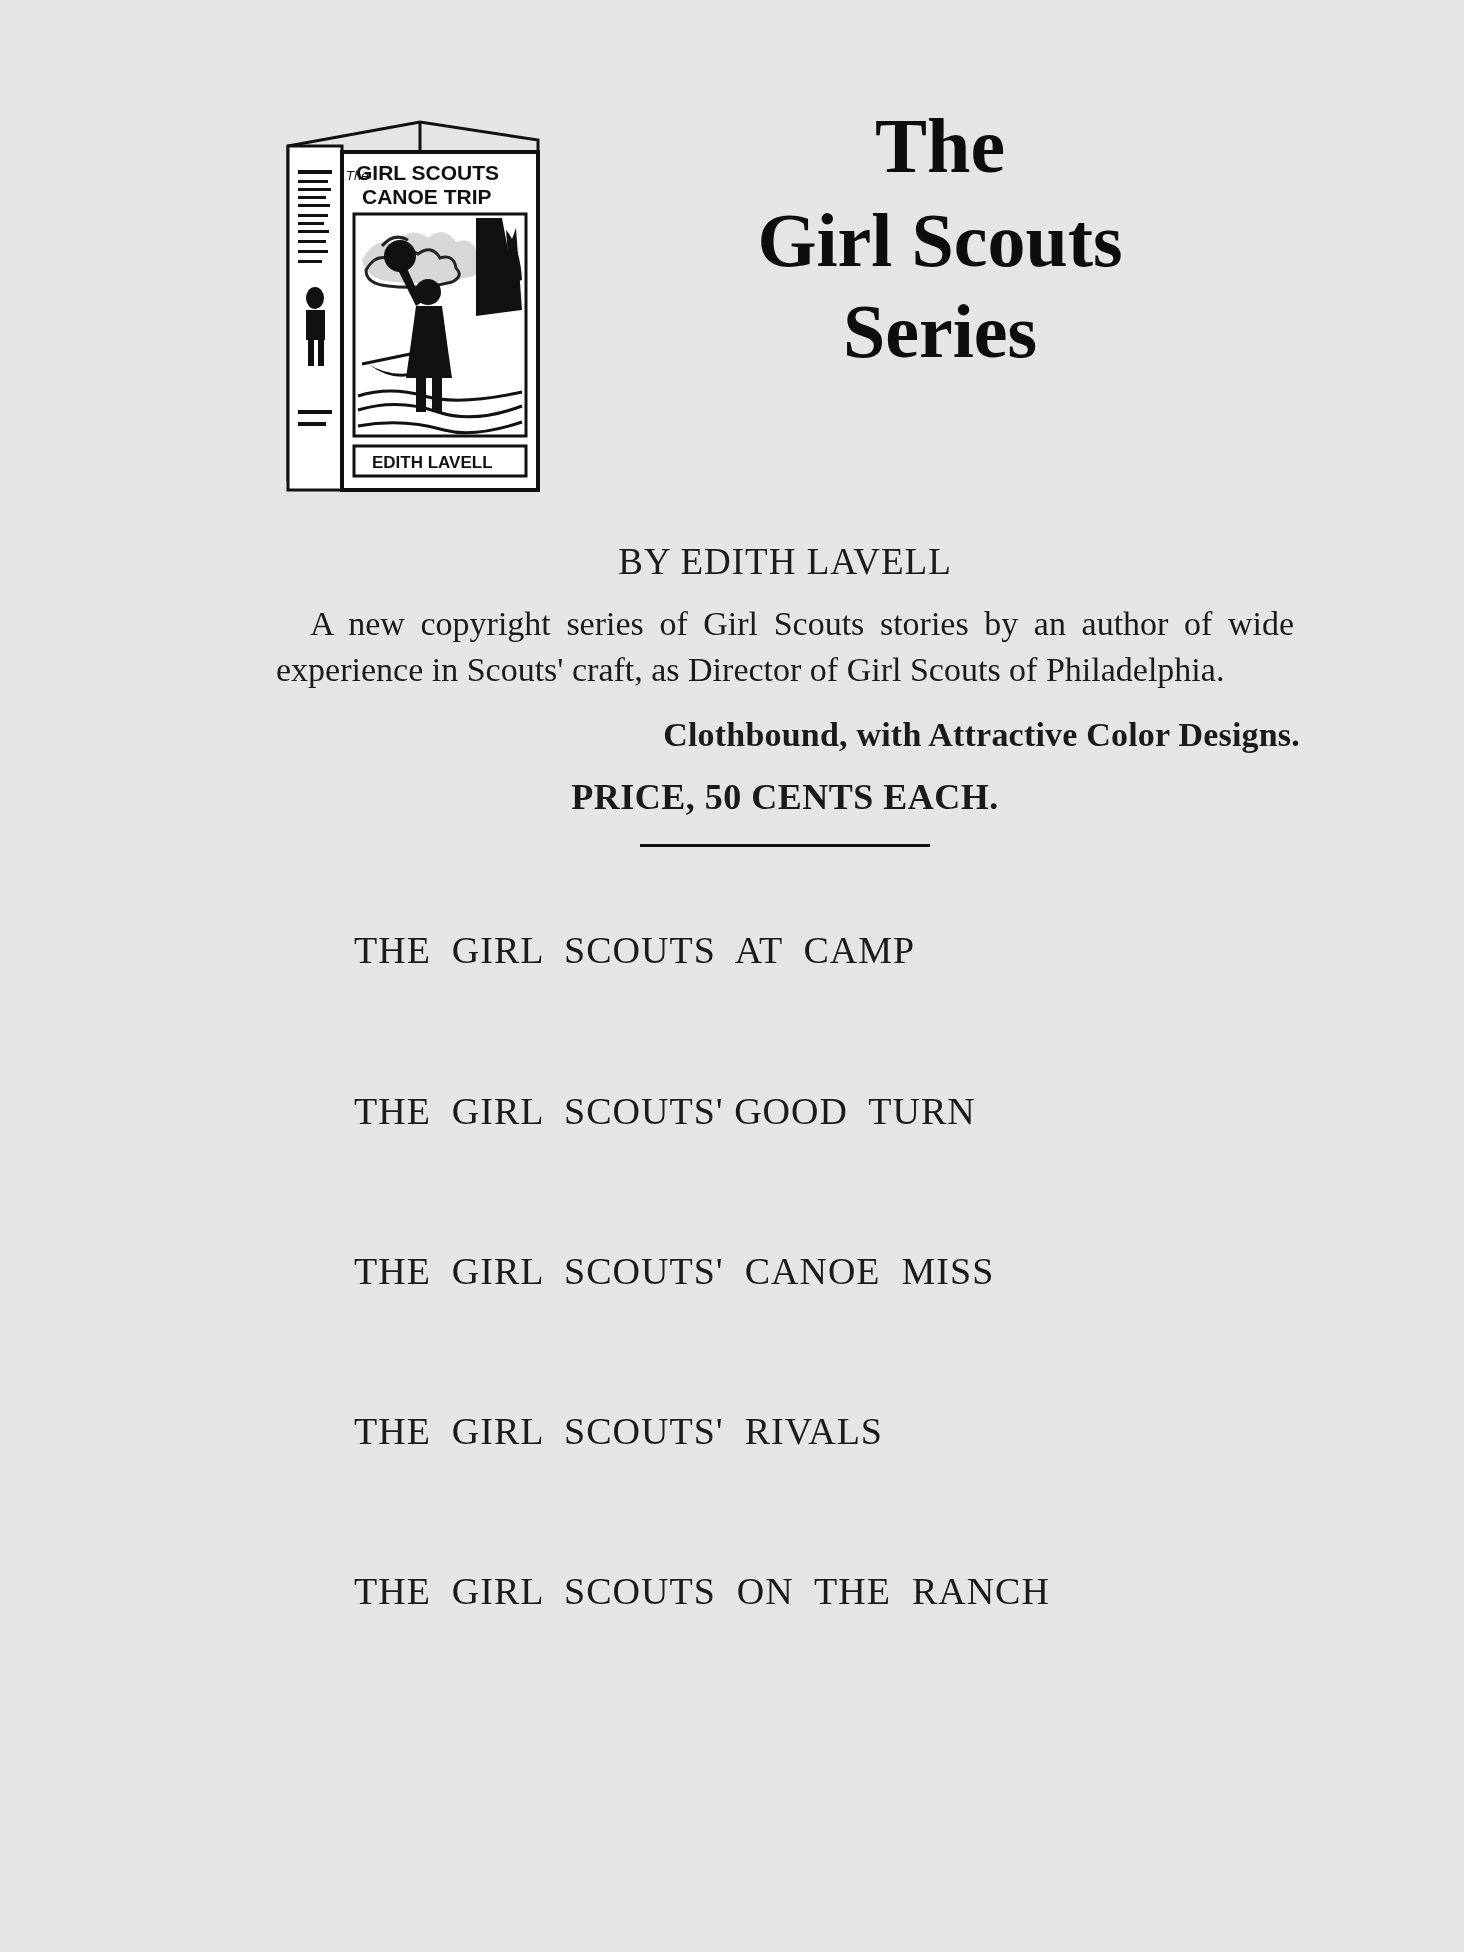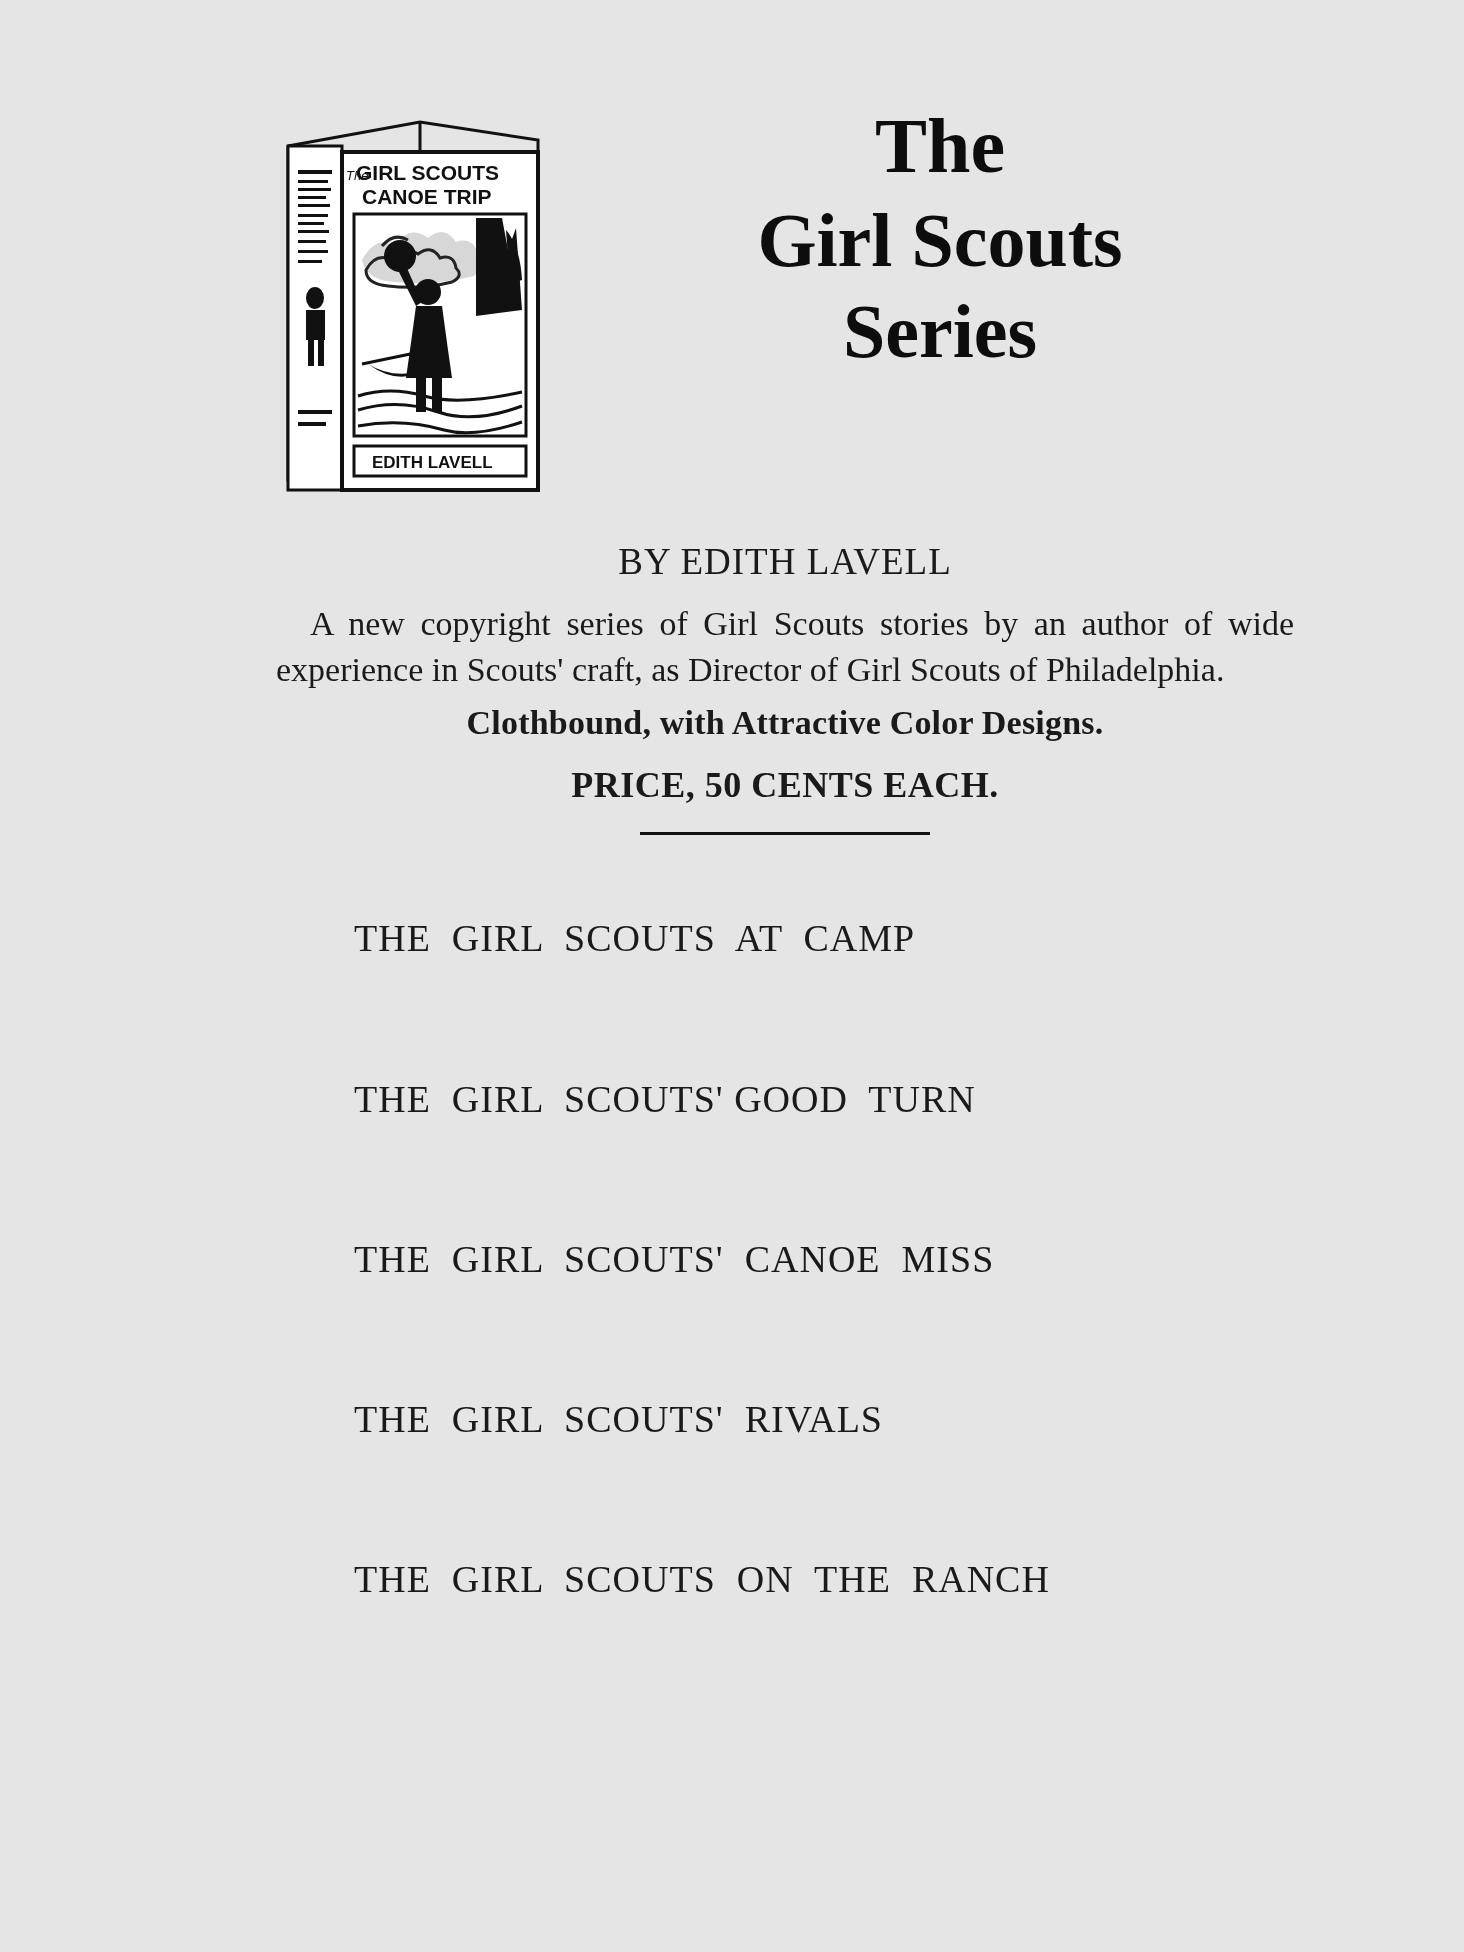--- a/index.html
+++ b/index.html
@@ -70,24 +70,24 @@
   .blurb {
     font-size: 34px;
     line-height: 1.34;
     text-align: justify;
     margin-top: 18px;
     padding: 0 6px;
   }
   .blurb .indent { padding-left: 34px; }
 
   .clothbound {
-    text-align: center;
+    text-align: right;
     font-size: 34px;
     font-weight: bold;
-    margin-top: 12px;
+    margin-top: 24px;
     letter-spacing: 0.2px;
   }
   .price {
     text-align: center;
     font-size: 36px;
     font-weight: bold;
     margin-top: 22px;
     letter-spacing: 0.5px;
   }
 

